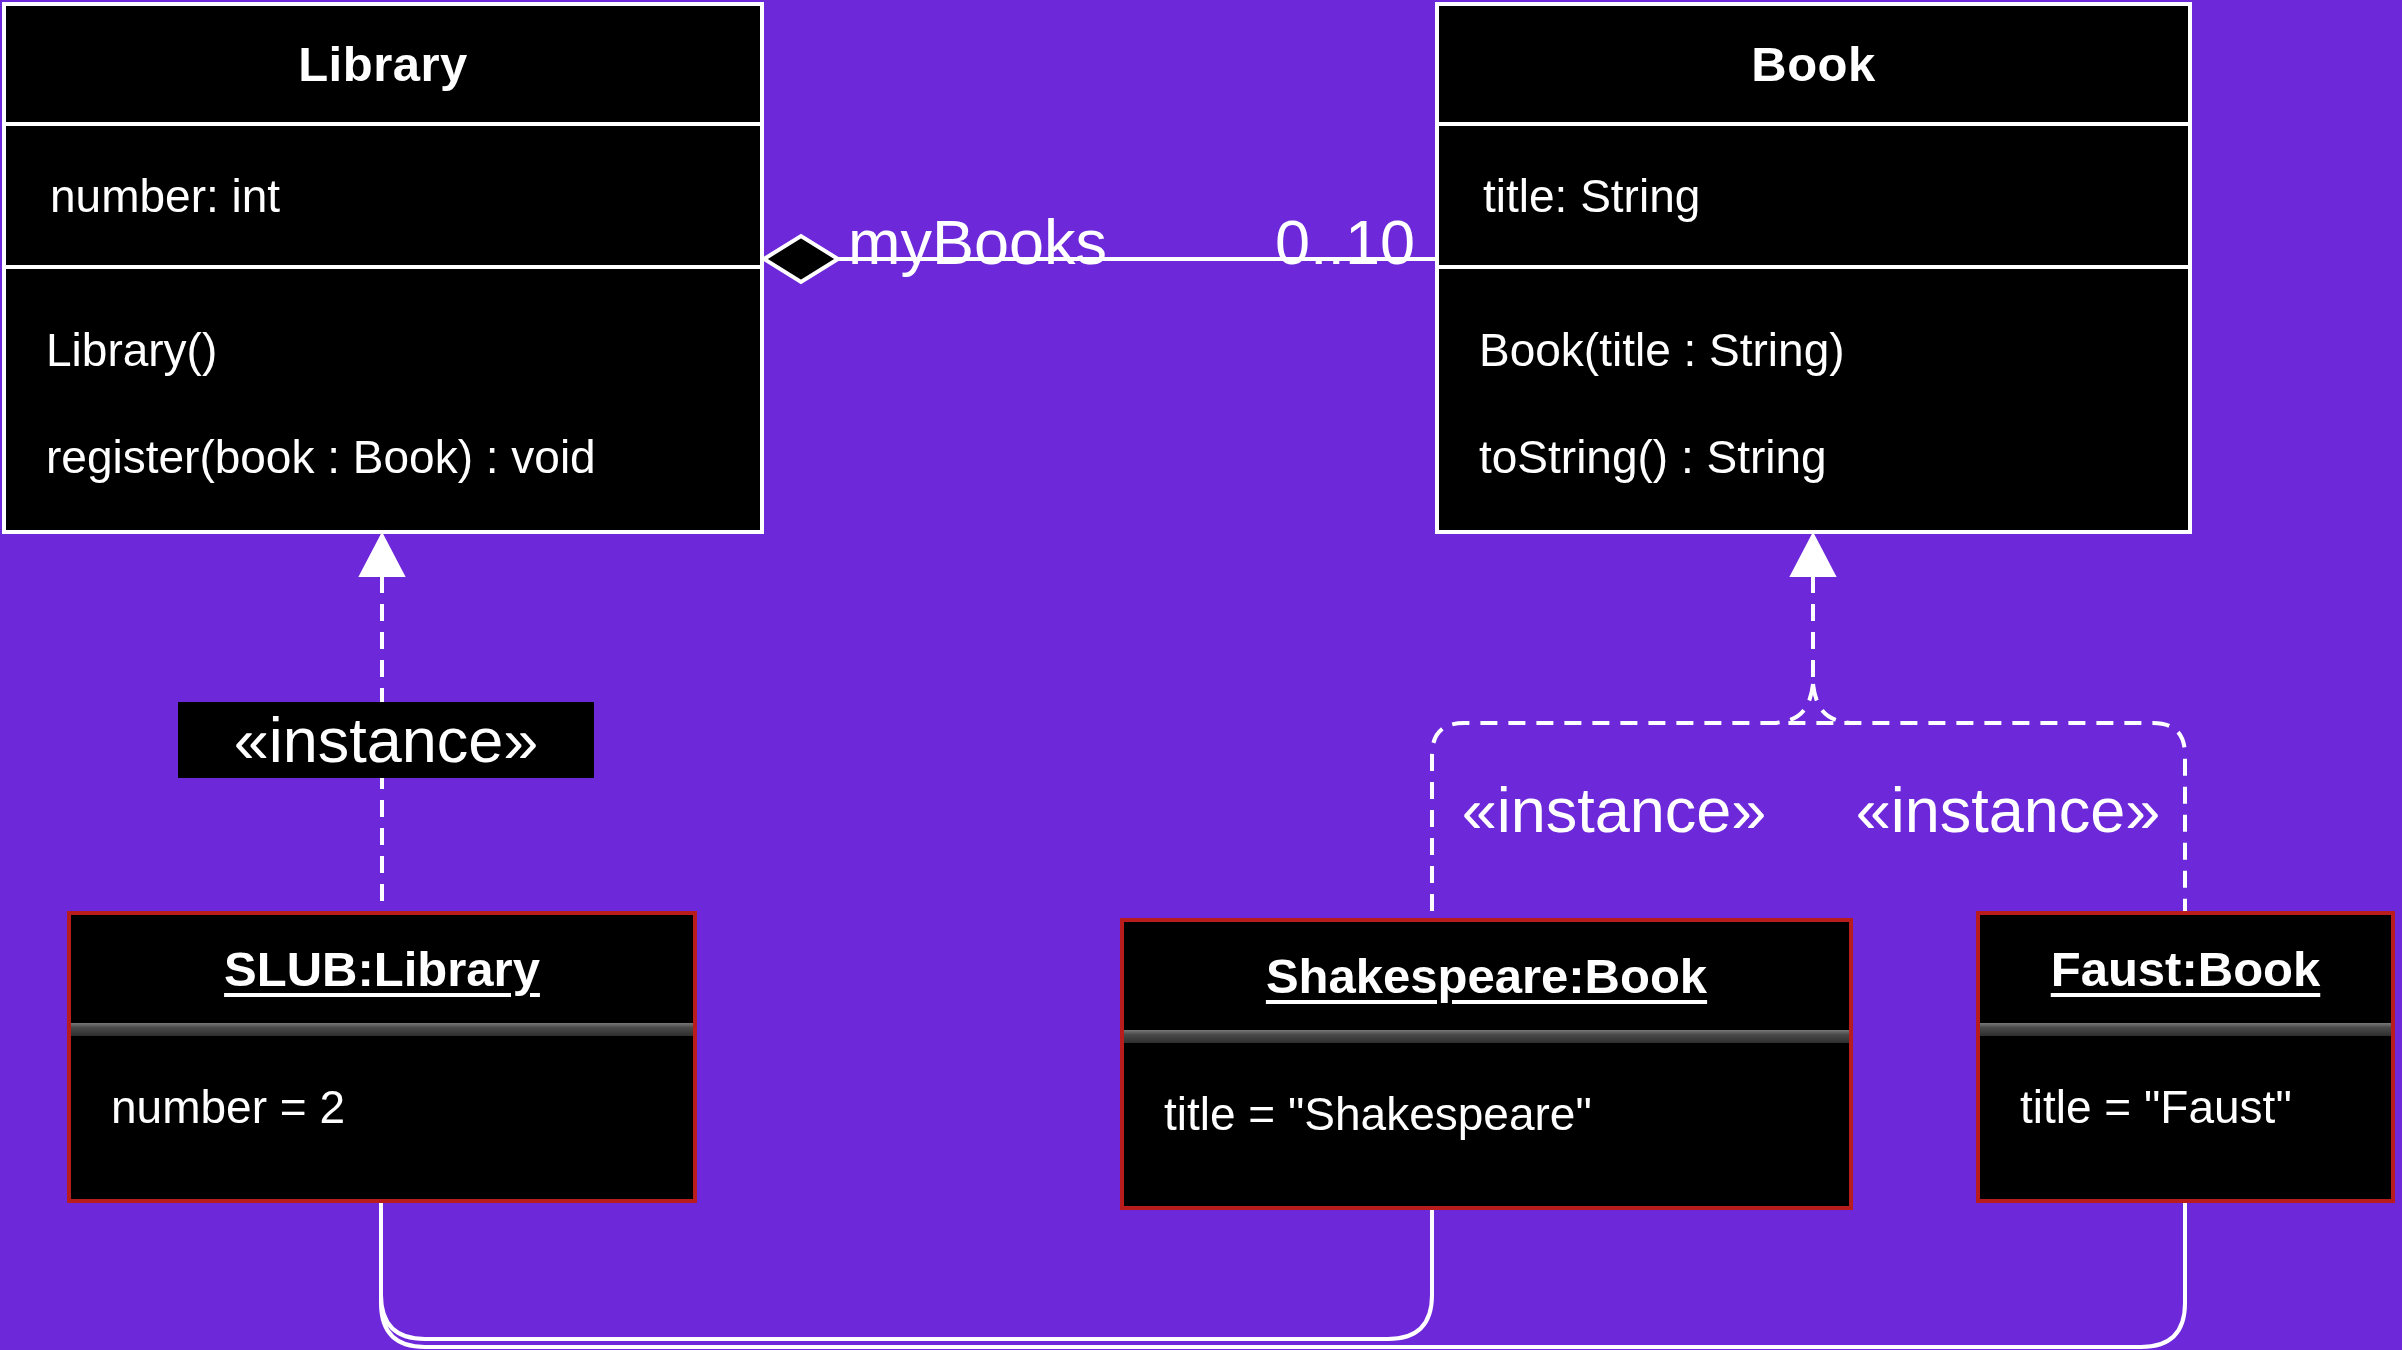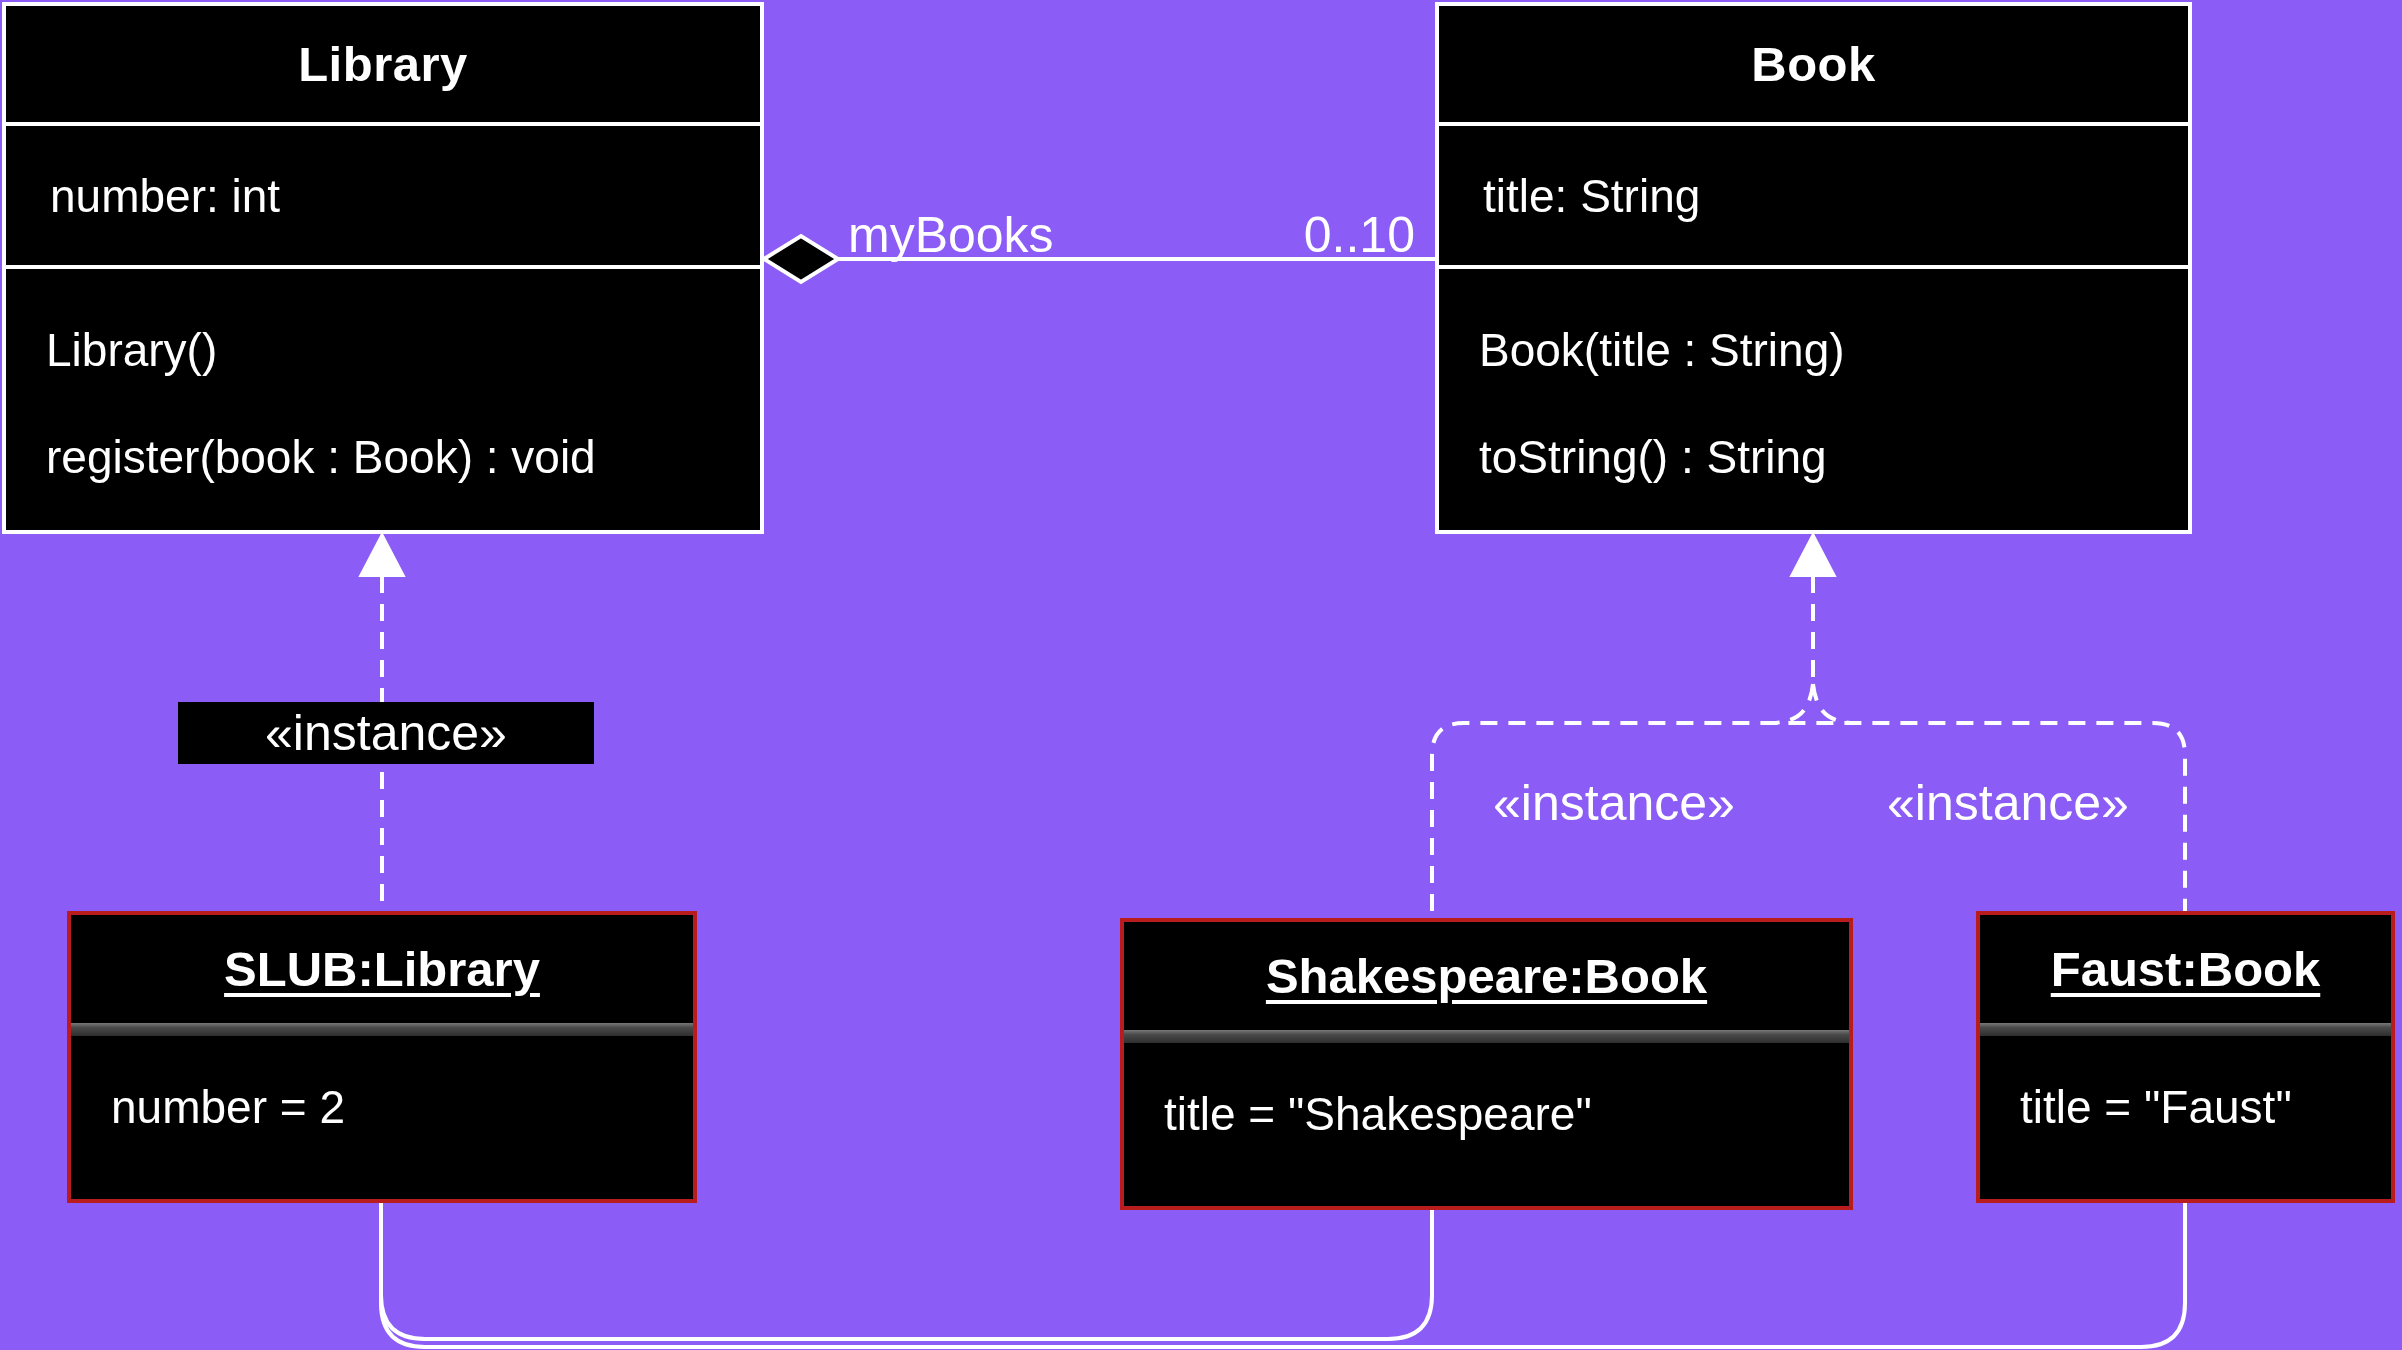--- a/index.html
+++ b/index.html
@@ -1,37 +1,37 @@
 <!DOCTYPE html>
 <html><head>
 <meta charset="utf-8">
 <style>
   html,body{margin:0;padding:0;background:#000;}
   .canvas{
-    position:relative;width:2402px;height:1350px;background:#8b5cf6;
+    position:relative;width:2402px;height:1350px;background:#6d28d9;
     font-family:"Liberation Sans",sans-serif;color:#ffffff;overflow:hidden;
   }
   svg.layer{position:absolute;left:0;top:0;z-index:1;}
   
   .kbox{position:absolute;background:#000;border:4px solid #fff;box-sizing:border-box;z-index:2;}
   .k-title{height:116px;border-bottom:4px solid #fff;display:flex;align-items:center;justify-content:center;
     font-size:49px;font-weight:bold;letter-spacing:0.5px;}
   .k-attrs{height:139px;border-bottom:4px solid #fff;display:flex;align-items:center;
     padding-left:44px;font-size:46px;}
   .k-methods{height:269px;display:flex;flex-direction:column;justify-content:space-evenly;
     padding-left:40px;font-size:46px;}
   
   .obox{position:absolute;background:#000;border:4px solid #b91c1c;box-sizing:border-box;z-index:2;}
   .o-title{height:108px;display:flex;align-items:center;justify-content:center;
     font-size:49px;font-weight:bold;}
   .o-title span{text-decoration:underline;text-decoration-thickness:4px;text-underline-offset:7px;}
   .o-band{height:13px;background:linear-gradient(180deg,#787878 0%,#4a4a4a 35%,#2e2e2e 100%);}
   .o-value{padding:44px 0 0 40px;font-size:46px;}
   
-  .lbl{position:absolute;font-size:50px;z-index:3;white-space:nowrap;}
+  .lbl{position:absolute;font-size:63px;z-index:3;white-space:nowrap;}
   .lbl.center{text-align:center;}
   .lbl.right{text-align:right;}
   .lbl.bg{background:#000;padding:2px 8px;}
 </style>
 </head>
 <body>
 
 <div class="canvas">
 
   <svg class="layer" width="2402" height="1350" viewBox="0 0 2402 1350">

